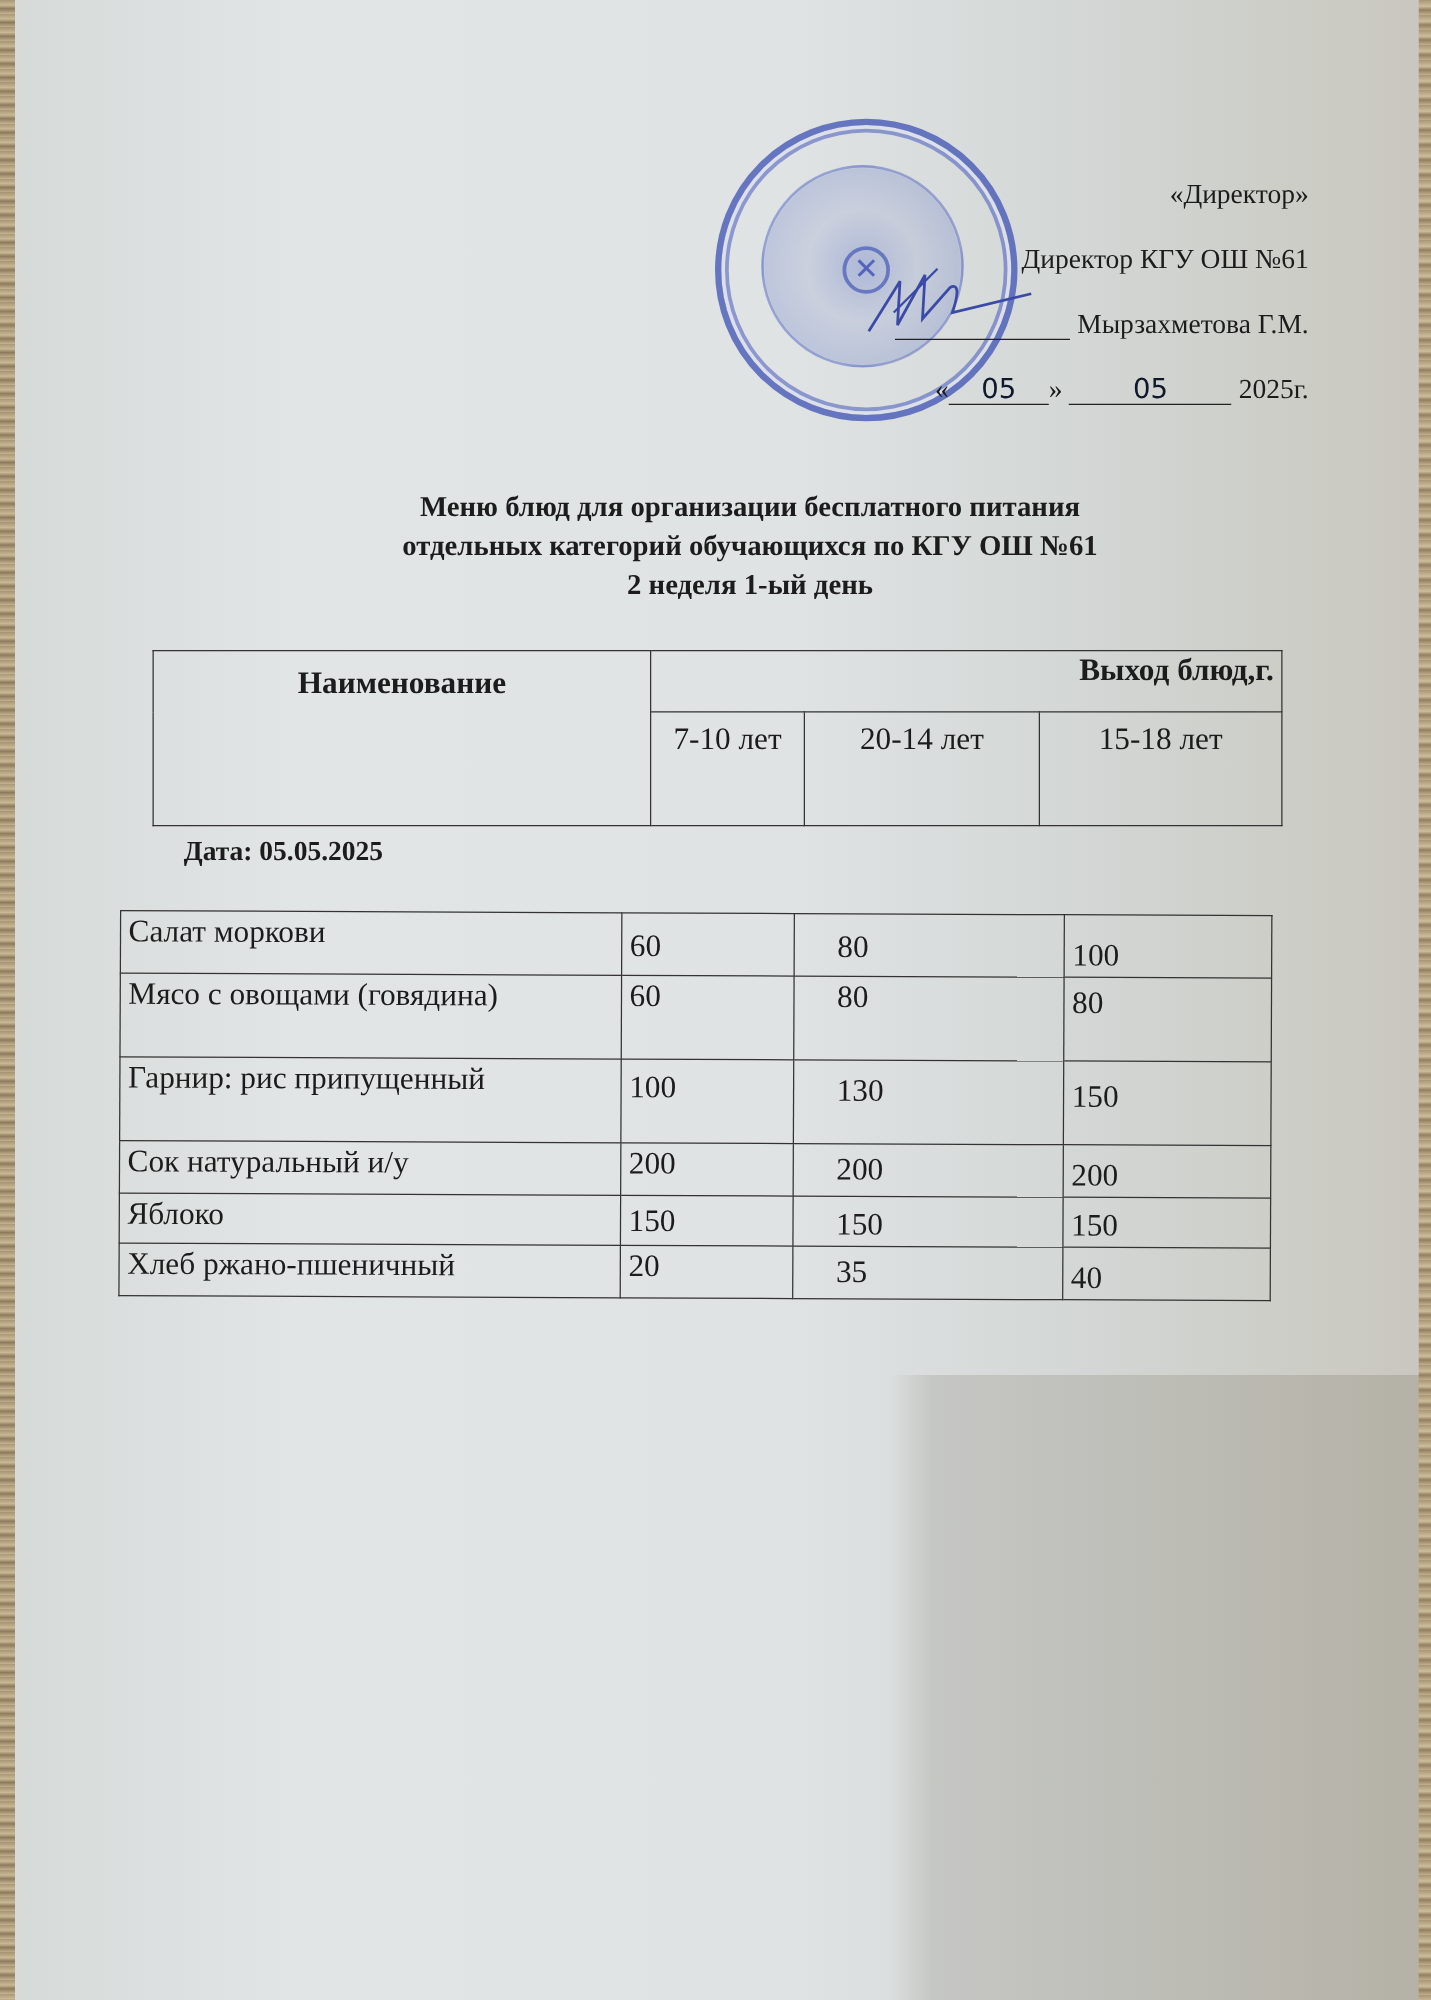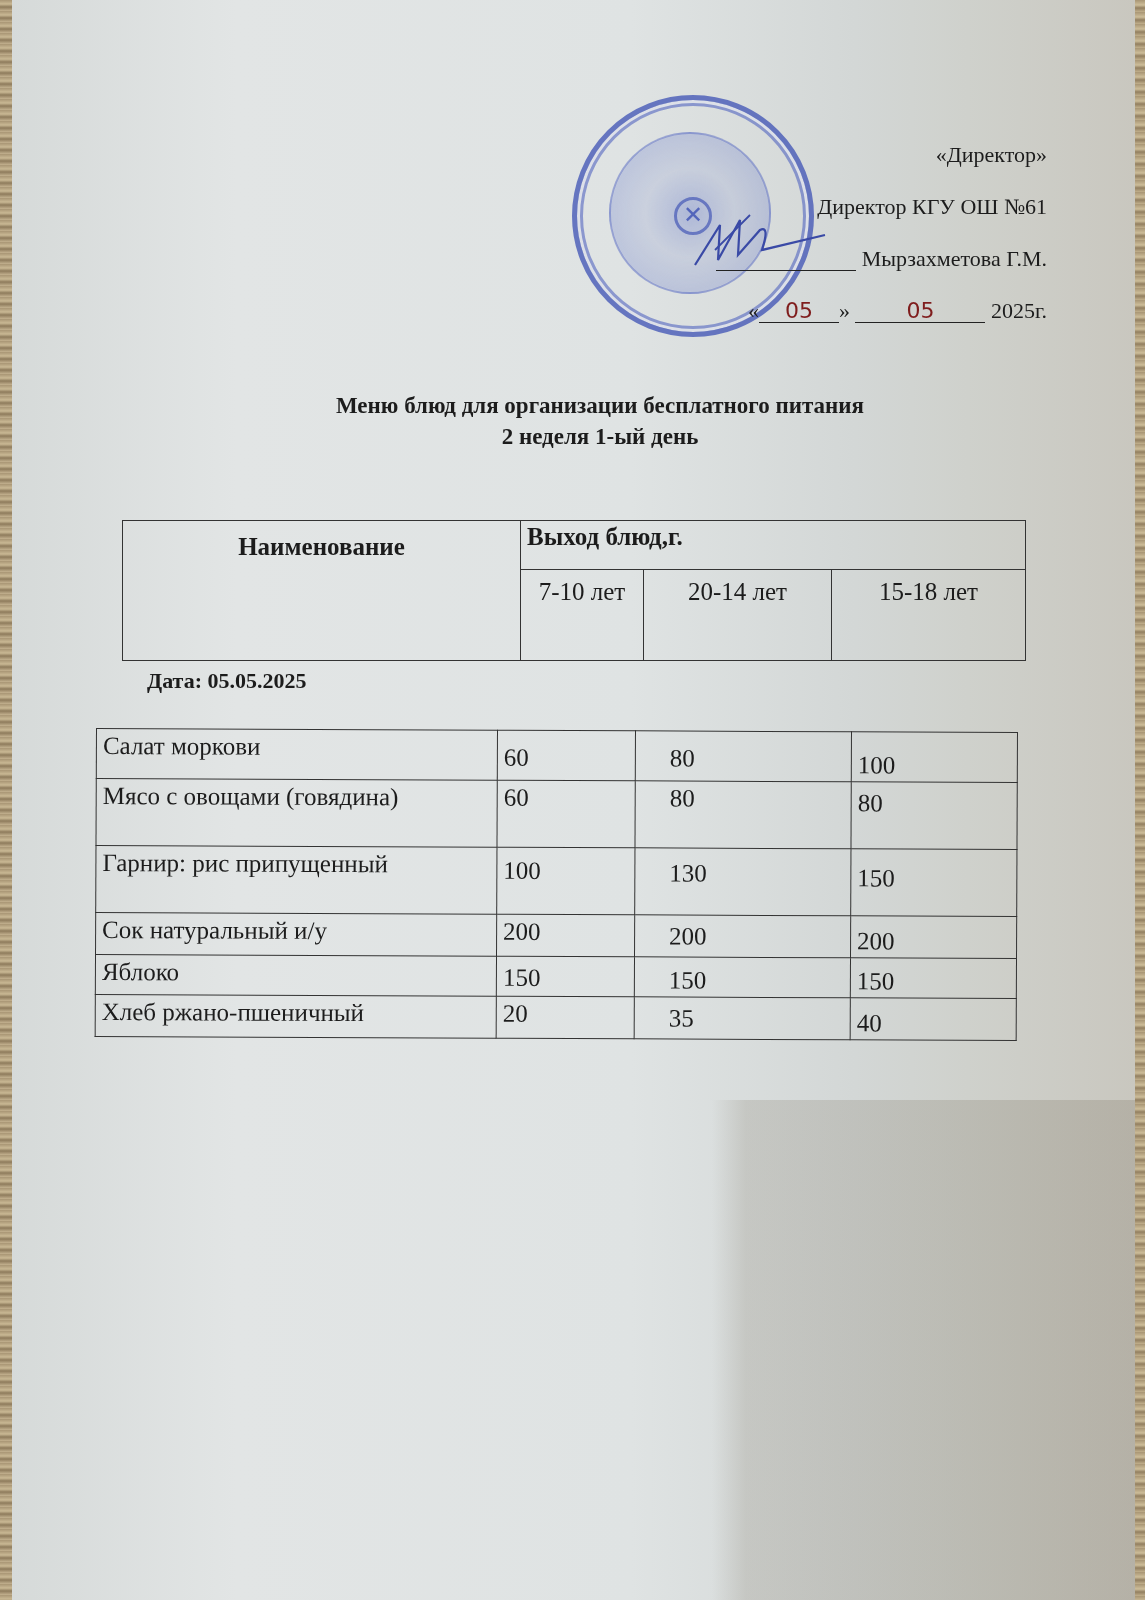--- a/index.html
+++ b/index.html
@@ -41,28 +41,28 @@
     position: absolute; left: 63px; top: 63px; width: 32px; height: 32px; border-radius: 50%;
     border: 3px solid rgba(60,80,180,0.65); text-align: center; line-height: 30px;
     color: rgba(60,80,180,0.8); font-size: 24px; font-family: "DejaVu Sans", sans-serif;
   }
   .signature {
     position: absolute; left: 690px; top: 205px; width: 140px; height: 70px;
   }
   .approval { position: absolute; right: 98px; top: 140px; text-align: right; font-size: 22px; }
   .approval div { height: 52px; line-height: 30px; white-space: nowrap; }
   .line-fill { display: inline-block; border-bottom: 1.5px solid #222; text-align: center;
-    font-family: "DejaVu Sans", sans-serif; color: #7f1d1d; font-size: 22px; line-height: 22px; }
+    font-family: "DejaVu Sans", sans-serif; color: #0f172a; font-size: 22px; line-height: 22px; }
   .title { position: absolute; left: 150px; width: 900px; top: 390px; text-align: center;
     font-weight: bold; font-size: 23px; line-height: 31px; }
   table { border-collapse: collapse; position: absolute; }
   td, th { border: 1.5px solid #333; vertical-align: top; font-size: 25px; font-weight: normal; padding: 2px 6px; }
   .head-table { left: 122px; top: 520px; width: 904px; }
   .head-table th.name { width: 385px; font-weight: bold; font-size: 25px; padding-top: 12px; text-align: center; }
-  .head-table th.group { font-weight: bold; font-size: 25px; height: 44px; text-align: left; }
+  .head-table th.group { font-weight: bold; font-size: 25px; height: 44px; text-align: right; }
   .head-table th.age { font-weight: normal; font-size: 25px; height: 86px; line-height: 40px; text-align: center; }
   .date { position: absolute; left: 147px; top: 668px; font-weight: bold; font-size: 22px; }
   .menu-table { left: 96px; top: 728px; width: 922px; transform: rotate(0.25deg); transform-origin: left top; }
   .menu-table td { font-size: 25px; line-height: 29px; }
   .menu-table td.dish { width: 388px; }
   .menu-table td.v1 { width: 125px; }
   .menu-table td.v2 { width: 175px; padding-left: 34px; }
 </style>
 </head>
 <body>
@@ -92,20 +92,21 @@
   </div>
   <div>
     <span>«</span><span class="line-fill" style="width:80px">05</span><span>»</span>
     <span class="line-fill" style="width:130px">05</span>
     <span>2025г.</span>
   </div>
 </div>
 
 <div class="title">
   <div>Меню блюд для организации бесплатного питания</div>
+  <div>отдельных категорий обучающихся по КГУ ОШ №61</div>
   <div>2 неделя 1-ый день</div>
 </div>
 
 <table class="head-table">
   <tbody>
       <tr>
     <th class="name" rowspan="2">Наименование</th>
     <th class="group" colspan="3">Выход блюд,г.</th>
   </tr>
   <tr>

